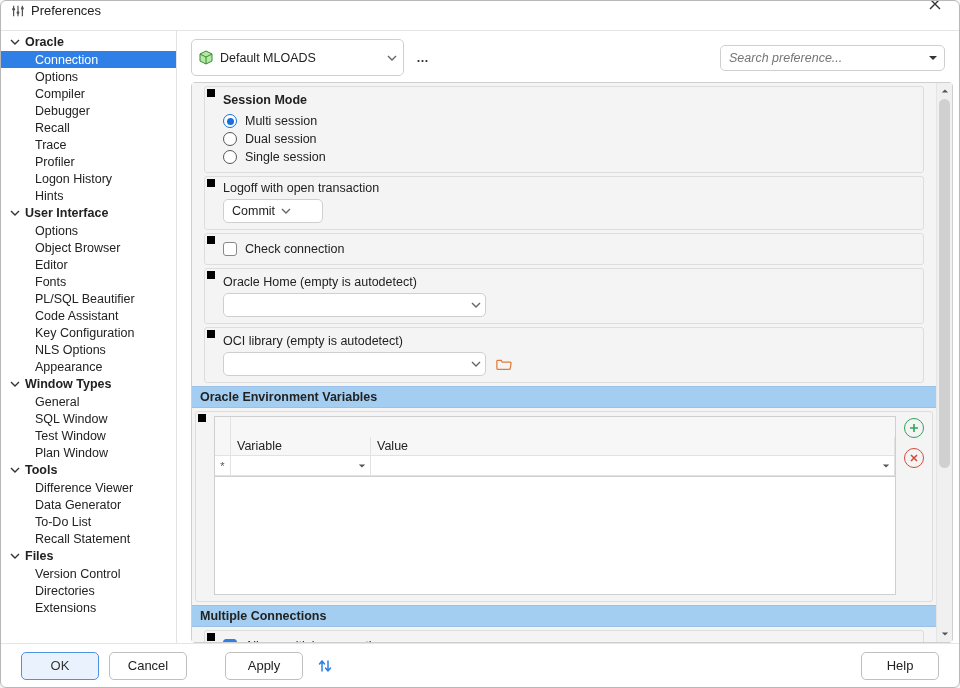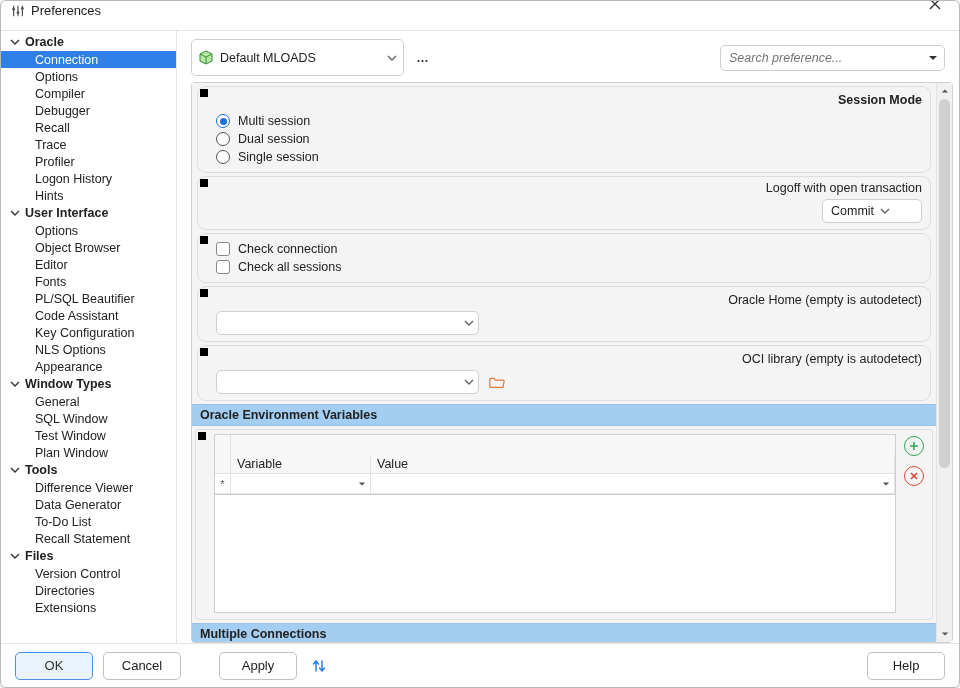--- a/index.html
+++ b/index.html
@@ -35,21 +35,21 @@
   .search-box .caret { color:#333; }
   
   .content { flex:1; min-height:0; position:relative; padding:0 14px 8px 14px; }
   .content-scroll { position:absolute; left:14px; right:6px; top:0; bottom:0; border:1px solid #cfcfcf; border-radius:4px; display:flex; }
   .content-inner { flex:1; overflow-y:hidden; background:#f4f4f4; }
   .vscrollbar { width:16px; background:#f0f0f0; display:flex; flex-direction:column; align-items:center; border-left:1px solid #e5e5e5; }
   .vscrollbar .arrow { height:16px; width:100%; display:flex; align-items:center; justify-content:center; color:#555; }
   .vscrollbar .track { flex:1; width:100%; position:relative; }
   .vscrollbar .thumb { position:absolute; left:2px; right:2px; top:0; height:70%; background:#d0d0d0; border-radius:6px; }
 
-  .group-box { border:1px solid #ddd; border-radius:9px; margin:3px 5px; position:relative; background:#f4f4f4; padding:4px 8px 6px 18px;text-align:right; }
+  .group-box { border:1px solid #ddd; border-radius:3px; margin:3px 12px; position:relative; background:#f4f4f4; padding:4px 8px 6px 18px; }
   .group-box.plain { padding:6px 8px 6px 18px; }
   .pin { position:absolute; left:2px; top:2px; width:8px; height:8px; background:#000; }
   .group-title { font-weight:700; padding:2px 0 5px 0; }
   .radio-row, .check-row { display:flex; align-items:center; gap:8px; padding:2px 0; }
   .radio { width:14px; height:14px; border:1.6px solid #555; border-radius:50%; display:flex; align-items:center; justify-content:center; background:#fff; }
   .radio.sel { border-color:#1a6fd8; }
   .radio.sel::after { content:""; width:7px; height:7px; background:#1a6fd8; border-radius:50%; }
   .chk { width:14px; height:14px; border:1.4px solid #888; border-radius:3px; background:#fff; display:flex; align-items:center; justify-content:center; }
   .chk.checked { background:#2f7fe6; border-color:#2f7fe6; }
   .chk.checked::after { content:""; width:4px; height:7px; border:solid #fff; border-width:0 2px 2px 0; transform:rotate(40deg); margin-bottom:2px; }
@@ -77,21 +77,21 @@
   .envgrid .body .bcell { border-right:1px solid #e2e2e2; display:flex; align-items:center; padding:0 4px;}
   .envgrid .body .bvar { width:140px; justify-content:space-between;}
   .envgrid .body .bval { flex:1; justify-content:space-between;}
   .gridspace { height:118px; background:#fff; border:1px solid #cfcfcf; border-top:none; }
   .grid-side-btn { position:absolute; right:8px; width:20px; height:20px; display:flex; align-items:center; justify-content:center; border-radius:50%; }
   .btn-add { top:6px; color:#2fa55a; border:1.6px solid #2fa55a; }
   .btn-del { top:36px; color:#d64a3b; border:1.6px solid #d64a3b; }
   .btn-add svg, .btn-del svg { display:block; }
 
   
-  .footer { height:44px; border-top:1px solid #e5e5e5; display:flex; align-items:center; padding:0 14px; gap:10px; }
+  .footer { height:44px; border-top:1px solid #e5e5e5; display:flex; align-items:center; padding:0 20px; gap:10px; }
   .btn { min-width:78px; height:28px; border:1px solid #bfbfbf; border-radius:5px; background:#fff; display:flex; align-items:center; justify-content:center; font-size:13px; cursor:default; }
   .btn.primary { border-color:#4e90e2; background:#eaf3fd; color:#333; }
   .btn.primary .txt { font-weight:400; }
   .footer .spacer3 { flex:1; }
   .sort-icon { width:24px; height:24px; display:flex; align-items:center; justify-content:center; color:#2f7fe6; }
 
   svg { display:block; }
   .caret svg { display:block; }
 </style>
 </head>
@@ -255,24 +255,20 @@
                   </span>
               </div>
             </div>
 
             <div class="group-box plain">
               <div class="pin"></div>
               <div class="check-row">
                   <span class="chk"></span>
                   <span class="label">Check connection</span>
                 </div>
-              <div class="check-row">
-                  <span class="chk"></span>
-                  <span class="label">Check all sessions</span>
-                </div>
             </div>
 
             <div class="group-box plain">
               <div class="pin"></div>
               <div class="label" style="padding-bottom:4px">Oracle Home (empty is autodetect)</div>
               <div class="wide-select">
                 <span class="tx"></span>
                 <span class="caret">
                     <svg width="10" height="10" viewBox="0 0 10 10">
                       <path d="M1 3l4 4 4-4" stroke="#666" stroke-width="1.4" fill="none"></path>

